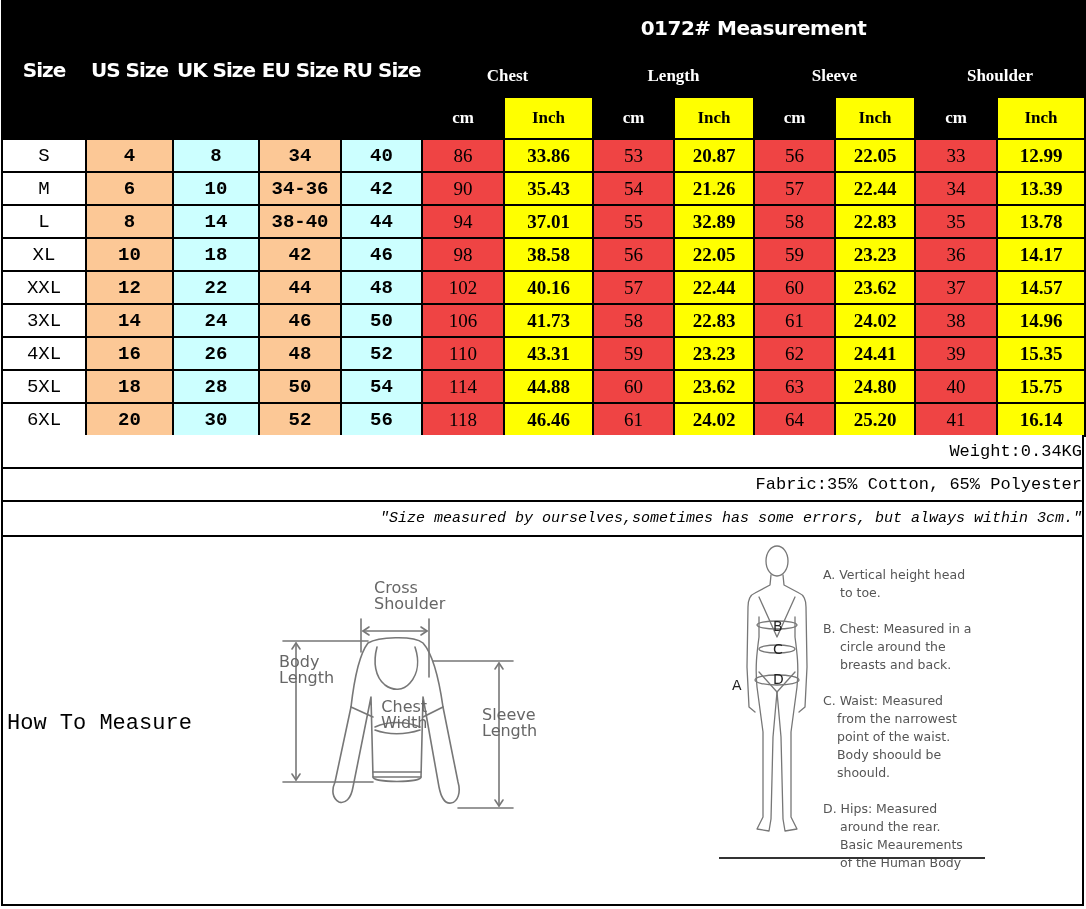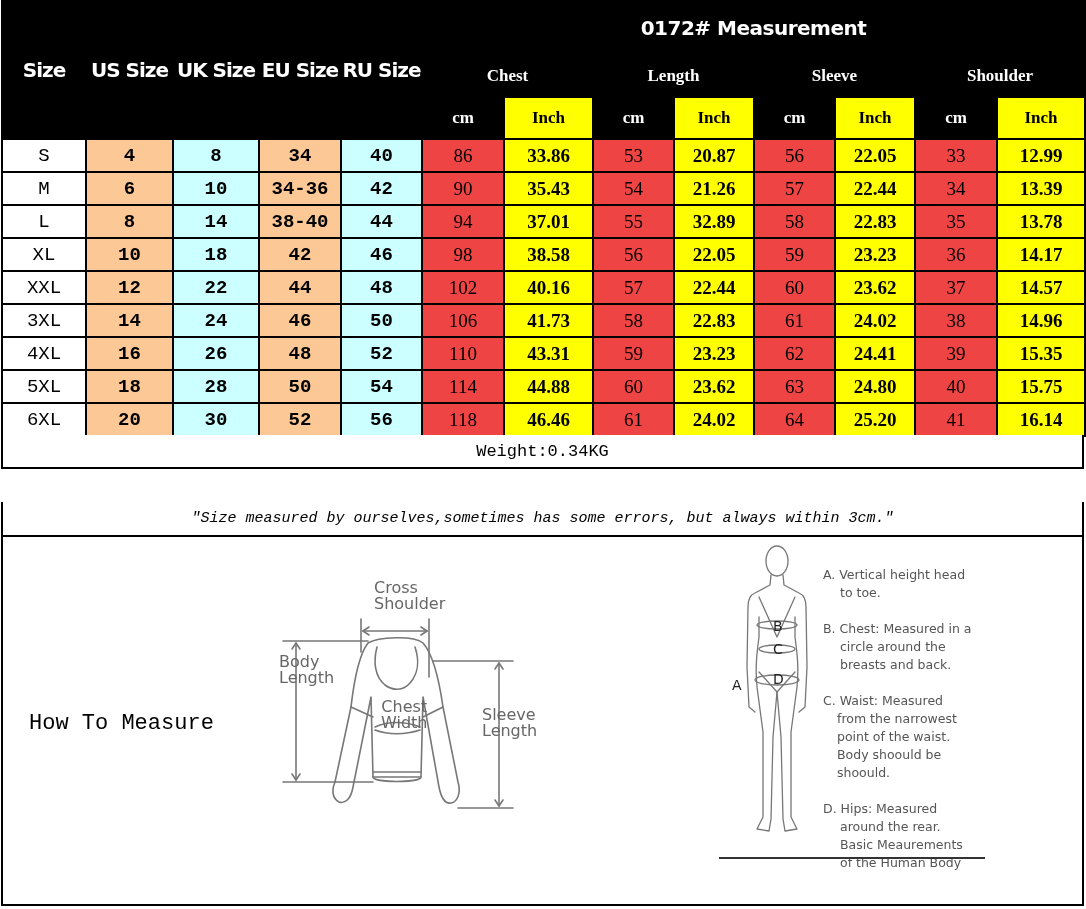--- a/index.html
+++ b/index.html
@@ -60,37 +60,36 @@
   tr.data-row td { height: 33px; font-size: 19px; }
   td.c-size { background: #fff; font-family: "Liberation Mono", monospace; font-size: 18px; }
   td.c-peach { background: #fcc896; font-family: "Liberation Mono", monospace; font-size: 18px; font-weight: bold; }
   td.c-aqua { background: #ccffff; font-family: "Liberation Mono", monospace; font-size: 18px; font-weight: bold; }
   td.c-cm { background: #ef4444; font-family: "Liberation Serif", serif; font-size: 20px; }
   td.c-inch { background: #ffff00; font-family: "Liberation Serif", serif; font-size: 18px; font-weight: bold; }
 
   .info-row {
     position: absolute; left: 1px; width: 1083px;
     border: 2px solid #000; border-top: none;
-    display: flex; align-items: center; justify-content: center;
+    display: flex; align-items: center; justify-content: flex-end;
     font-family: "Liberation Mono", monospace;
     font-size: 17px;
     background: #fff;
   }
   .info-row.note { font-size: 15px; font-style: italic; }
 
   .measure-section {
     position: absolute; left: 1px; top: 537px; width: 1083px; height: 369px;
     border: 2px solid #000; border-top: none;
     background: #fff;
   }
   .how-to {
     position: absolute; left: 4px; top: 174px;
     font-family: "Liberation Mono", monospace;
     font-size: 22px;
-    margin-left: 22px;
   }
   .shirt-diagram { position: absolute; left: 270px; top: 40px; width: 270px; height: 240px; }
   .body-diagram { position: absolute; left: 714px; top: 0px; width: 270px; height: 324px; }
   .diagram-label {
     position: absolute;
     font-family: "DejaVu Sans", sans-serif;
     font-size: 16px; color: #666; line-height: 16px;
   }
   .body-legend {
     position: absolute; left: 820px; top: 29px; width: 170px;
@@ -282,20 +281,23 @@
           <td class="c-inch">25.20</td>
           <td class="c-cm">41</td>
           <td class="c-inch">16.14</td>
         </tr>
       </tbody>
   </table>
 
   <div class="info-row" style="top:435px;height:34px;">
     <span>Weight:0.34KG</span>
   </div>
+  <div class="info-row" style="top:469px;height:33px;">
+    <span>Fabric:35% Cotton, 65% Polyester</span>
+  </div>
   <div class="info-row note" style="top:502px;height:35px;">
     <span>"Size measured by ourselves,sometimes has some errors, but always within 3cm."</span>
   </div>
 
   <div class="measure-section">
     <div class="how-to">How To Measure</div>
 
     <div class="shirt-diagram">
       <svg width="270" height="240" viewBox="0 0 270 240">
         <g fill="none" stroke="#777" stroke-width="1.6" stroke-linecap="round" stroke-linejoin="round">

